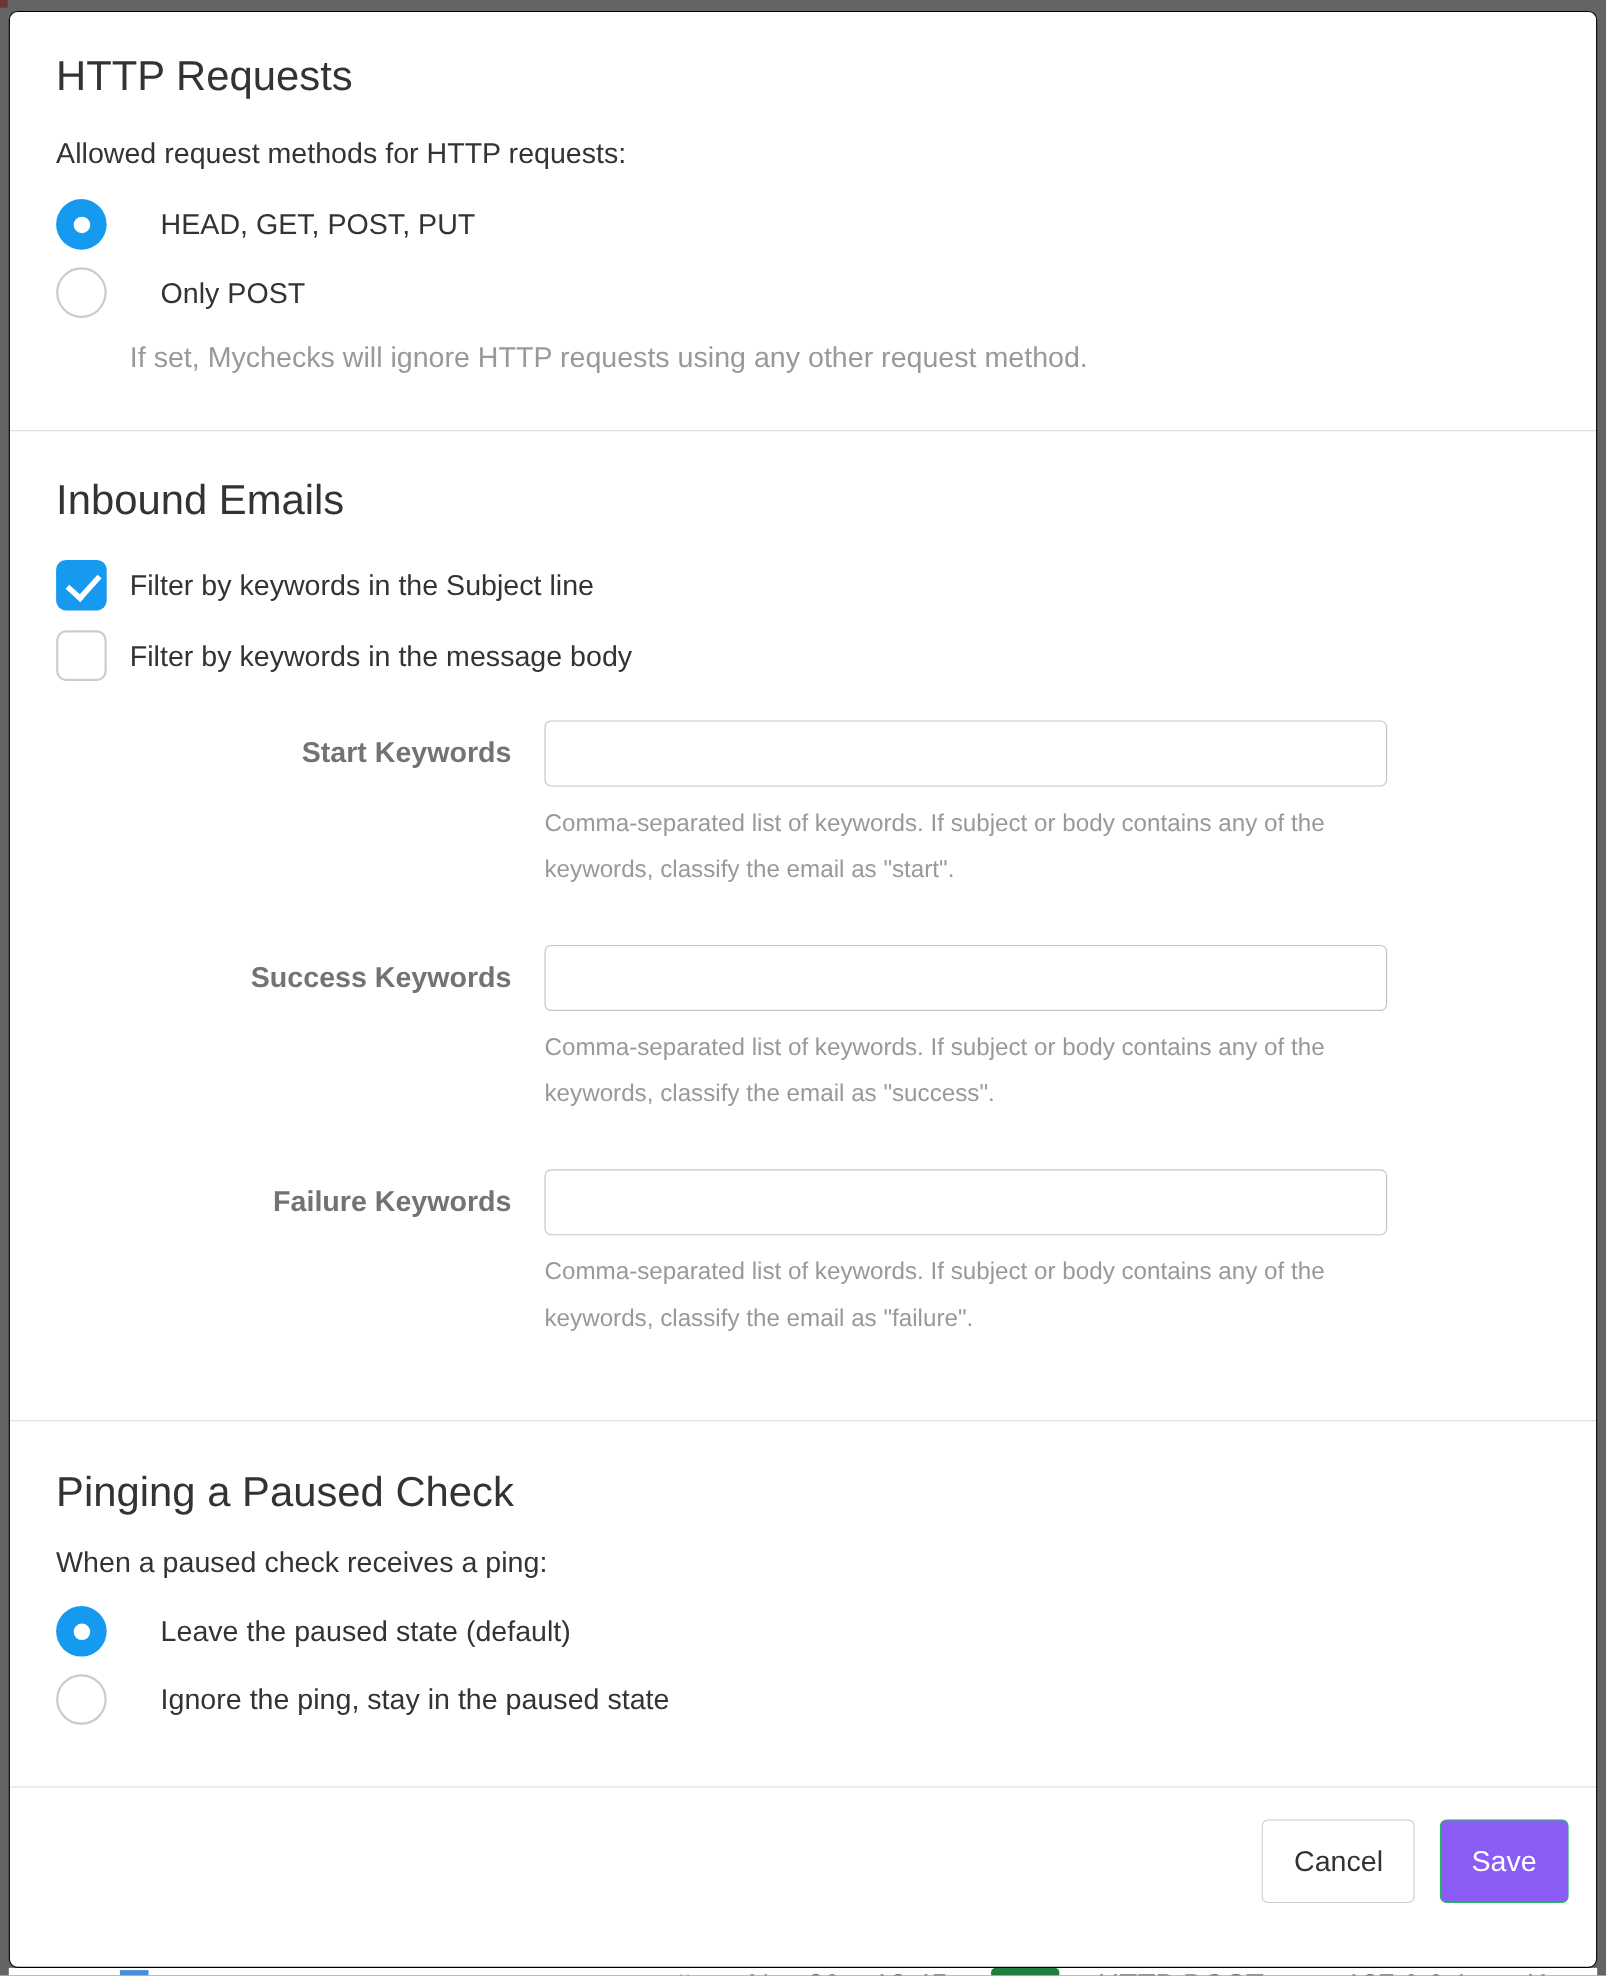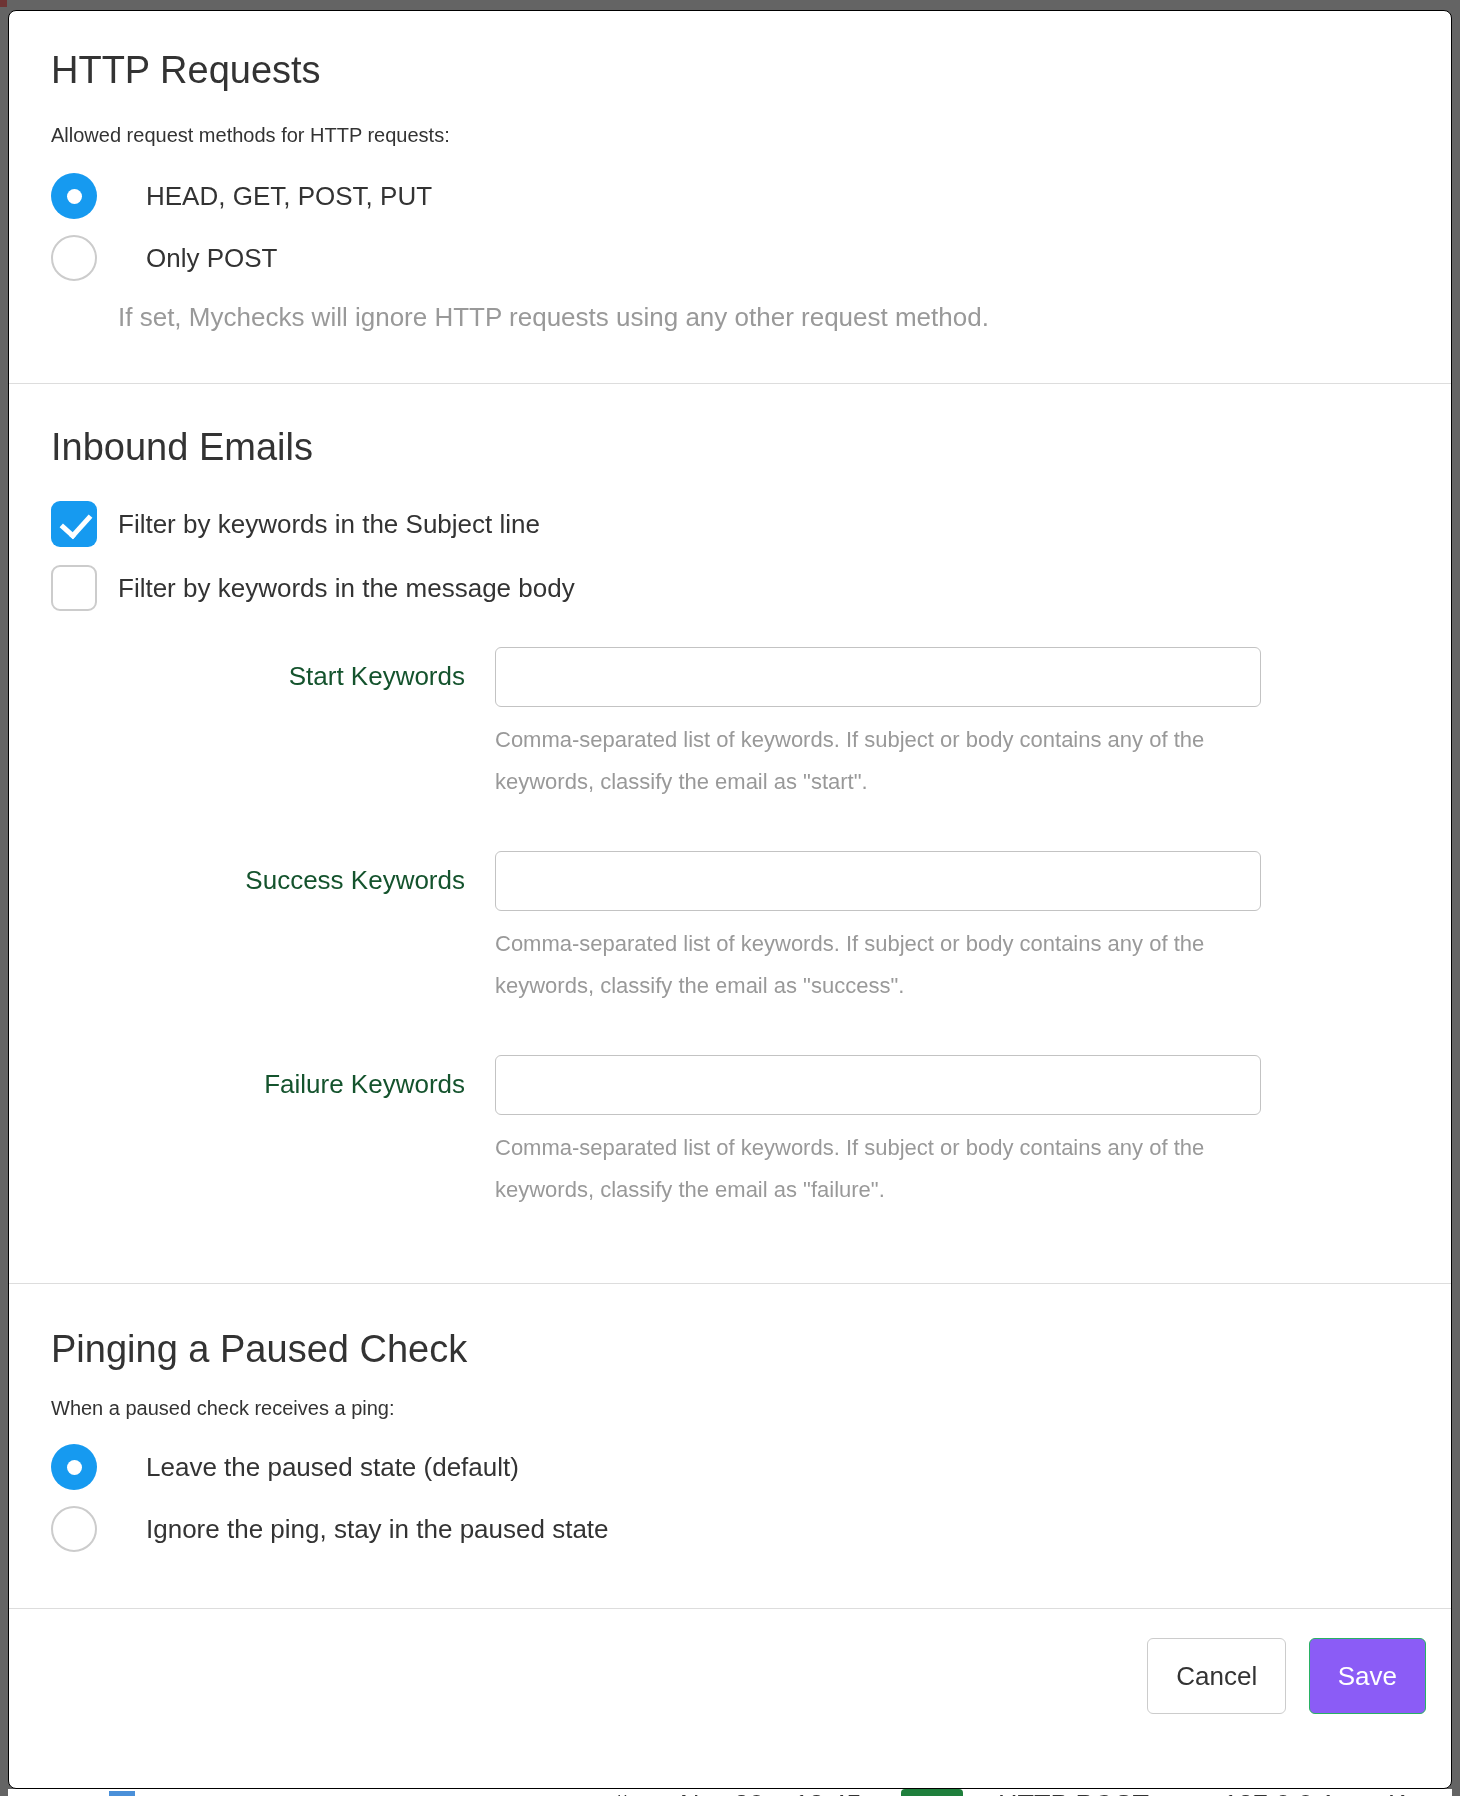--- a/index.html
+++ b/index.html
@@ -28,21 +28,21 @@
   
   .modal {
     position:absolute; left:8px; top:10px; width:1444px; height:1779px;
     background:#fff; border:1px solid #000000; border-radius:8px;
     overflow:hidden; z-index:1;
   }
   .section { padding:0 42px; }
   .section-divider { border:none; border-top:1px solid #ddd; height:0; }
 
   h2.section-title { font-size:38px; font-weight:400; color:#333; }
-  .intro-text { font-size:20px; color:#333; }
+  .intro-text { font-size:26px; color:#333; }
 
   
   .option-row { display:flex; align-items:center; margin-bottom:16px;gap:28px; }
   .radio {
     width:46px; height:46px; border-radius:50%; flex:0 0 46px;
     position:relative; background:#fff; border:2px solid #ccc;
   }
   .radio.selected { background:#169af0; border:none; }
   .radio.selected::after {
     content:""; position:absolute; left:50%; top:50%; width:15px; height:15px;
@@ -61,21 +61,21 @@
   .checkbox.checked::after {
     content:""; position:absolute; left:16px; top:7px; width:13px; height:24px;
     border:solid #fff; border-width:0 5px 5px 0; transform:rotate(42deg);
   }
 
   
   .form-area { margin-top:36px; }
   .form-row { display:flex; margin-bottom:48px; }
   .form-label-col {
     width:444px; flex:0 0 444px; text-align:right; padding-right:30px;
-    font-size:26px; font-weight:400; color:#14532d; padding-top:14px;
+    font-size:26px; font-weight:700; color:#737373; padding-top:14px;
   }
   .form-input-col { width:766px; flex:0 0 766px; }
   .text-input {
     width:766px; height:60px; border:1px solid #c3c3c3; border-radius:6px;
     font-size:26px; padding:0 16px; background:#fff; color:#333; outline:none;
   }
   .field-help { font-size:22px; color:#999; line-height:42px; margin-top:12px; }
 
   
   .footer {

